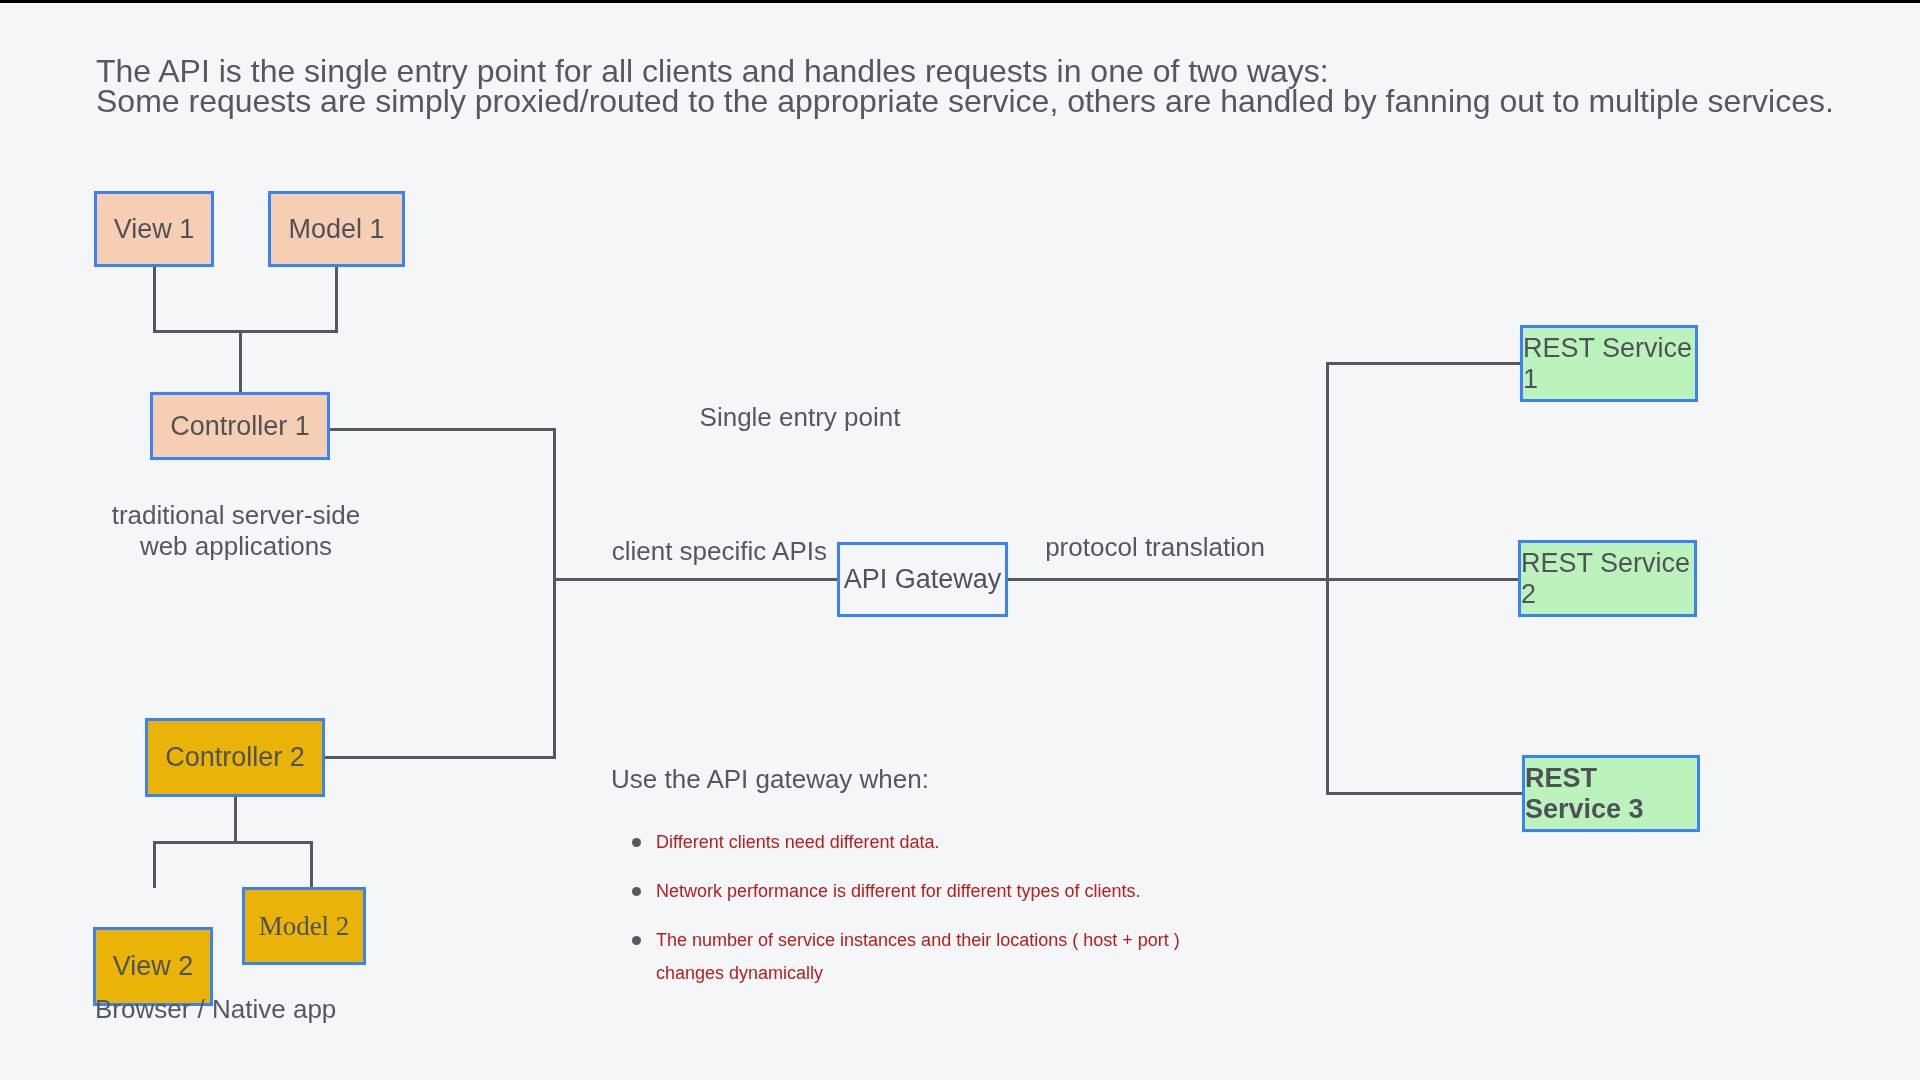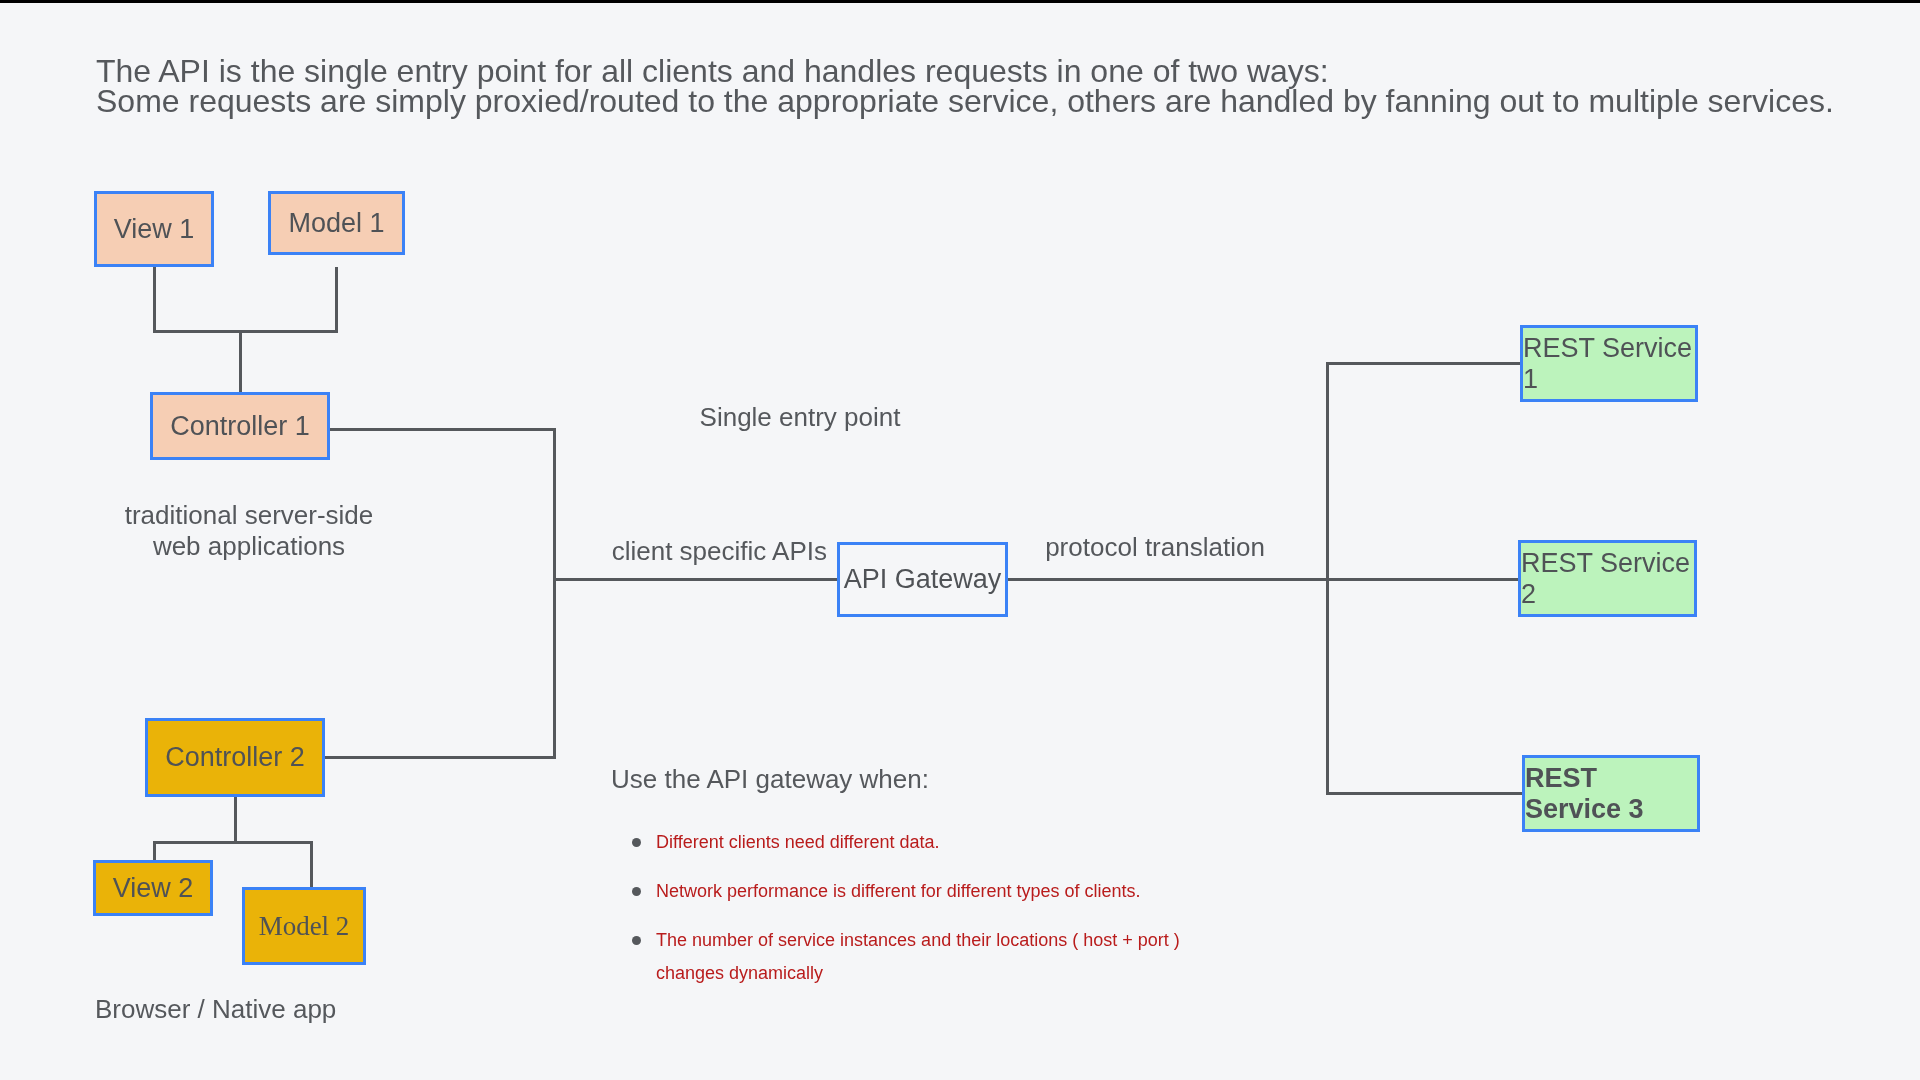--- a/index.html
+++ b/index.html
@@ -63,30 +63,30 @@
   <div class="line" style="left:310px;top:841px;width:3px;height:46px;"></div>
 
   <div class="line" style="left:1008px;top:578px;width:510px;height:3px;"></div>
   <div class="line" style="left:1326px;top:362px;width:3px;height:433px;"></div>
   <div class="line" style="left:1326px;top:362px;width:194px;height:3px;"></div>
   <div class="line" style="left:1326px;top:792px;width:196px;height:3px;"></div>
 
   <div class="node salmon" style="left:94px;top:191px;width:120px;height:76px;">
     <span>View 1</span>
   </div>
-  <div class="node salmon" style="left:268px;top:191px;width:137px;height:64px;">
+  <div class="node salmon" style="left:268px;top:191px;width:137px;height:76px;">
     <span>Model 1</span>
   </div>
   <div class="node salmon" style="left:150px;top:392px;width:180px;height:68px;">
     <span>Controller 1</span>
   </div>
   <div class="node blue" style="left:145px;top:718px;width:180px;height:79px;">
     <span>Controller 2</span>
   </div>
-  <div class="node blue" style="left:93px;top:860px;width:120px;height:56px;">
+  <div class="node blue" style="left:93px;top:927px;width:120px;height:79px;">
     <span>View 2</span>
   </div>
   <div class="node blue" style="left:242px;top:887px;width:124px;height:78px;font-family:Liberation Serif, serif;">
     <span>Model 2</span>
   </div>
   <div class="node plain" style="left:837px;top:542px;width:171px;height:75px;">
     <span>API Gateway</span>
   </div>
   <div class="node green" style="left:1520px;top:325px;width:178px;height:77px;">
     <span>REST Service 1</span>
@@ -94,21 +94,21 @@
   <div class="node green" style="left:1518px;top:540px;width:179px;height:77px;">
     <span>REST Service 2</span>
   </div>
   <div class="node green" style="left:1522px;top:755px;width:178px;height:77px;font-weight:bold;">
     <span>REST Service 3</span>
   </div>
 
   <div class="lbl center" style="left:680px;top:402px;width:240px;">Single entry point</div>
   <div class="lbl right" style="left:560px;top:536px;width:267px;">client specific APIs</div>
   <div class="lbl center" style="left:1030px;top:532px;width:250px;">protocol translation</div>
-  <div class="lbl center" style="left:79px;top:500px;width:340px;white-space:normal;">
+  <div class="lbl center" style="left:66px;top:500px;width:340px;white-space:normal;">
     <div>traditional server-side</div>
     <div>web applications</div>
   </div>
   <div class="lbl" style="left:95px;top:994px;">Browser / Native app</div>
   <div class="lbl" style="left:611px;top:764px;">Use the API gateway when:</div>
 
   <div id="when-list">
     <div class="bullet-row">
       <span class="dot"></span>
       <span class="bullet-text">Different clients need different data.</span>

